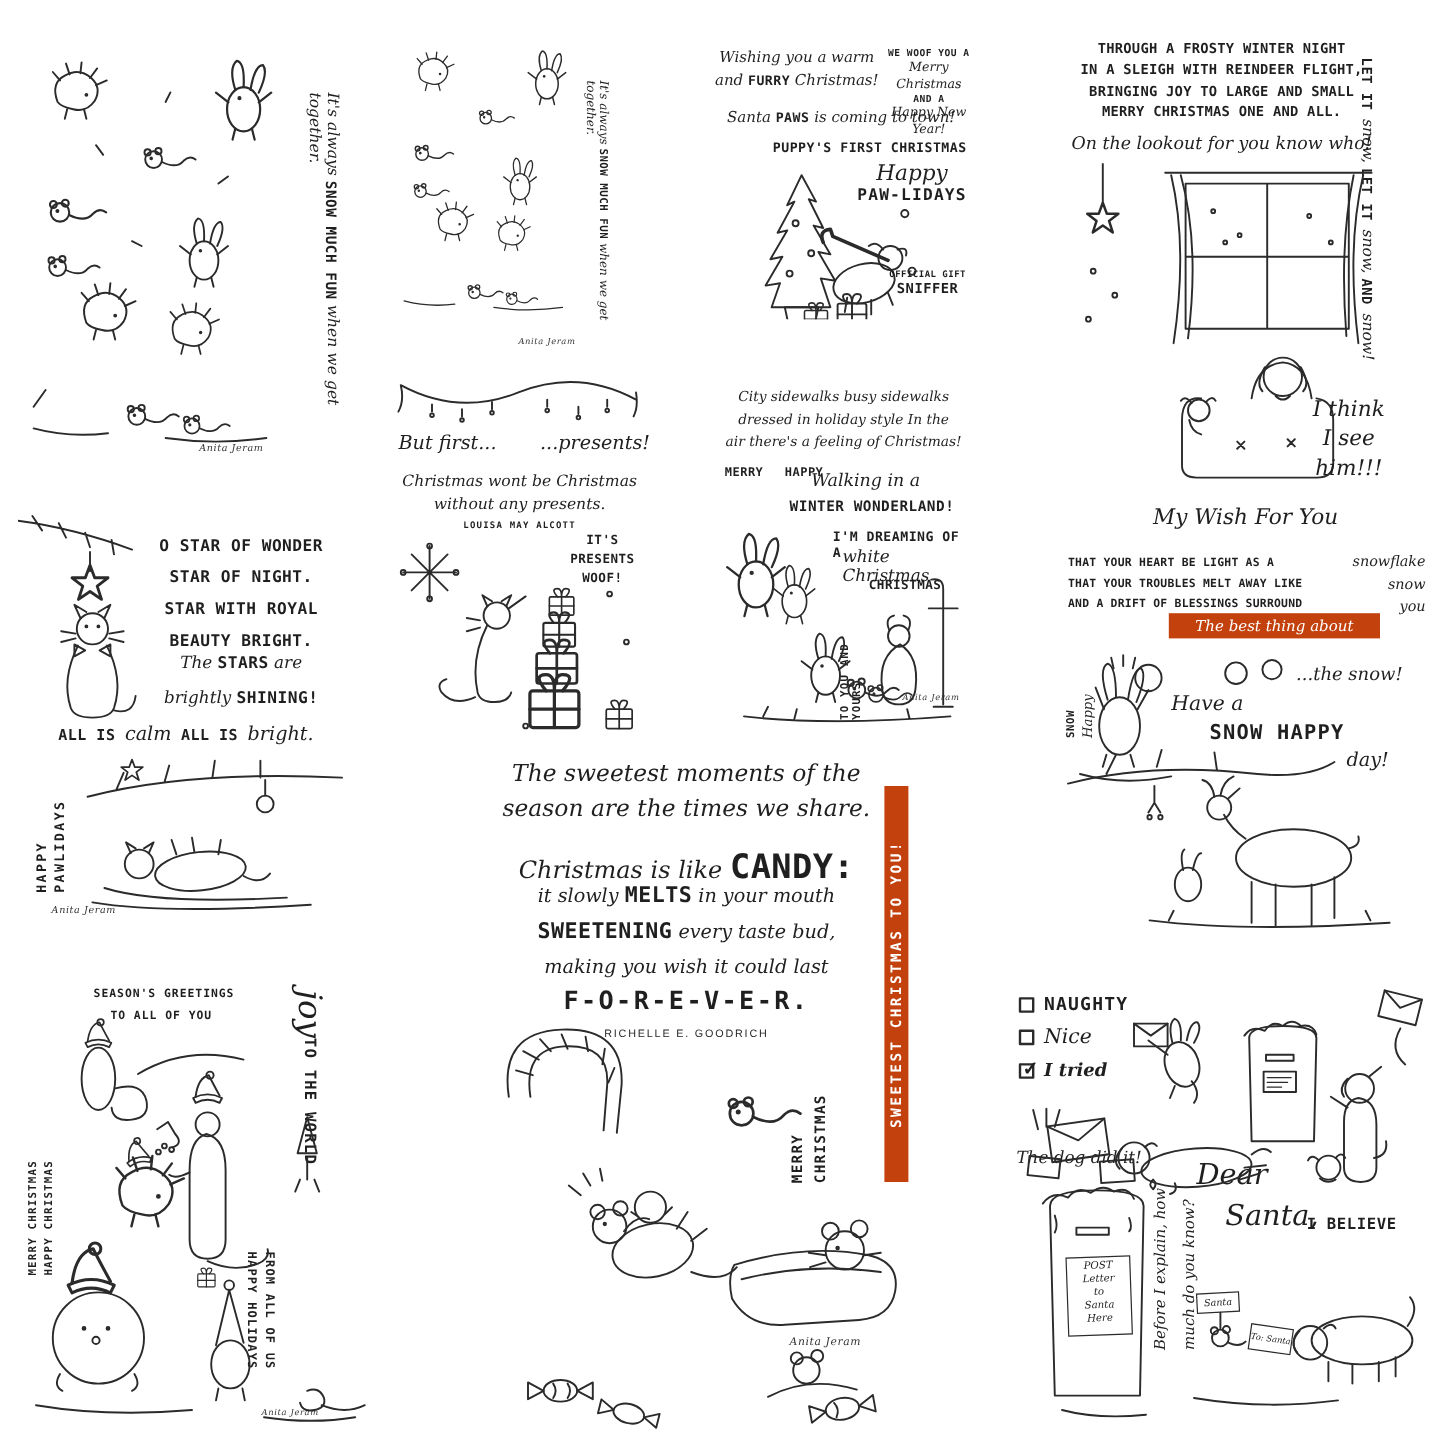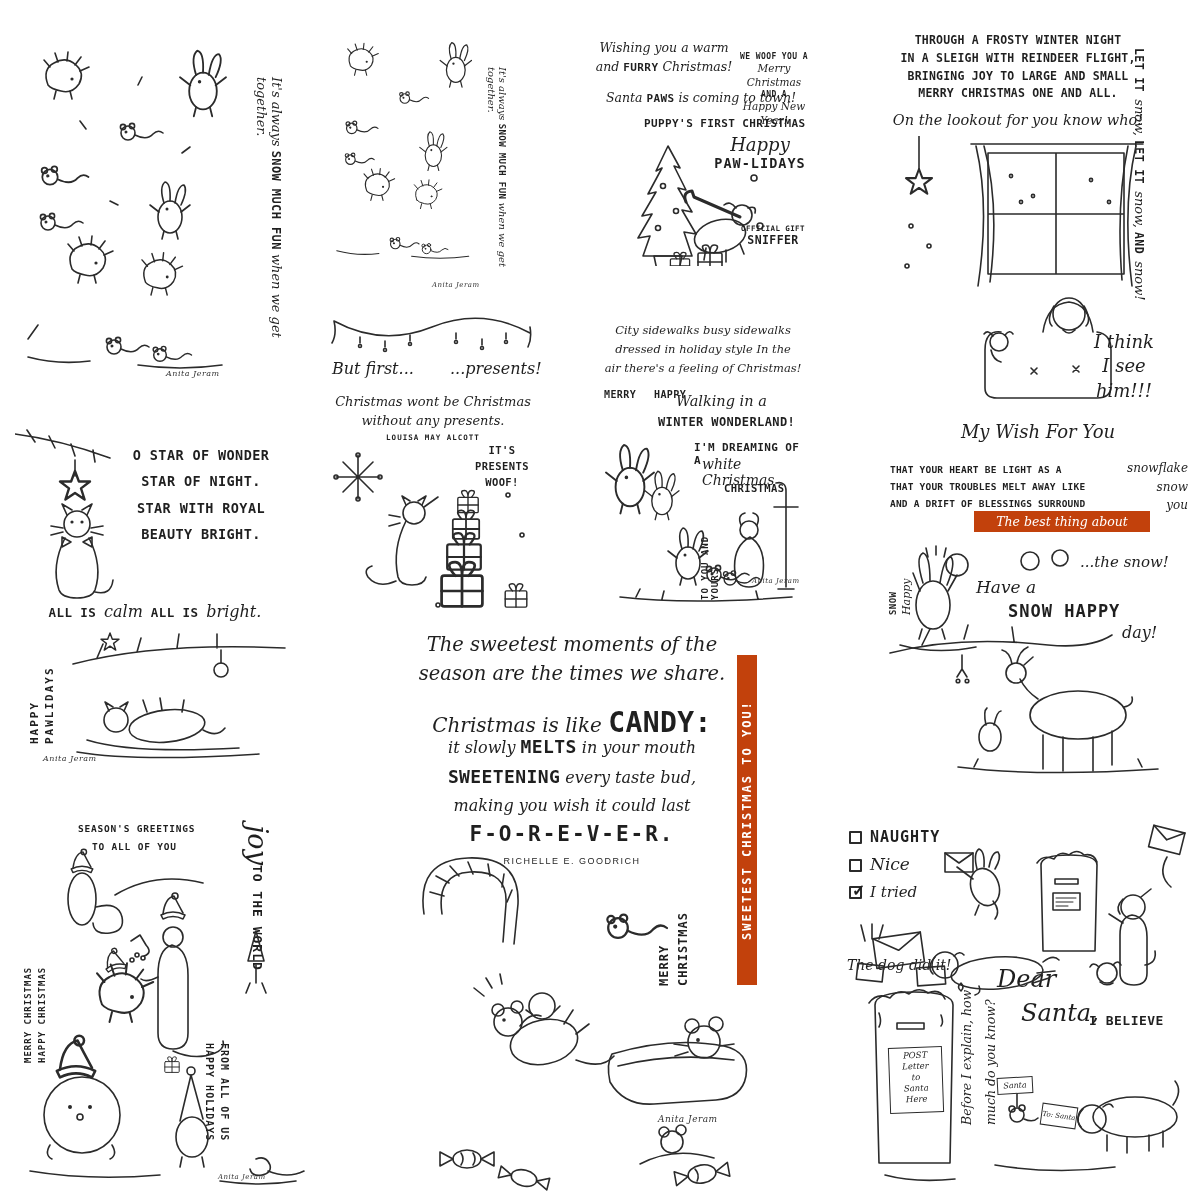--- a/index.html
+++ b/index.html
@@ -98,21 +98,21 @@
   </svg>
   <div class="abs vdown" style="left:156px;top:42px;height:240px;font-size:10px"><span class="script">It's always </span><span class="block" style="font-size:9px">SNOW MUCH FUN</span><span class="script"> when we get together.</span></div>
   <div class="abs sig" style="left:102px;top:256px;font-size:7px">Anita Jeram</div>
 </section>
 
 <section class="panel" style="left:588px;top:28px;width:226px;height:238px">
   <div class="abs center script" style="left:0;top:10px;width:152px;font-size:12.5px;line-height:1.55">
     <div>Wishing you a warm</div>
     <div><span>and </span><span class="block" style="font-size:11px">FURRY</span><span> Christmas!</span></div>
   </div>
-  <div class="abs center" style="left:146px;top:24px;width:80px;line-height:1.3">
+  <div class="abs center" style="left:146px;top:12px;width:80px;line-height:1.3">
     <div class="block" style="font-size:8px">WE WOOF YOU A</div>
     <div class="script" style="font-size:10.5px">Merry Christmas</div>
     <div class="block" style="font-size:8px">AND A</div>
     <div class="script" style="font-size:10.5px">Happy New Year!</div>
   </div>
   <div class="abs center script" style="left:0;top:62px;width:226px;font-size:12.5px"><span>Santa </span><span class="block" style="font-size:11px">PAWS</span><span> is coming to town!</span></div>
   <div class="abs block" style="left:56px;top:89px;font-size:11px">PUPPY'S FIRST CHRISTMAS</div>
   <div class="abs center" style="left:118px;top:106px;width:108px">
     <div class="script" style="font-size:18px">Happy</div>
     <div class="block" style="font-size:13.5px;letter-spacing:1px">PAW-LIDAYS</div>
@@ -195,20 +195,24 @@
     <path d="M94,291 l-4,-9 l8,5 M109,291 l4,-9 l-8,5"></path>
     <ellipse cx="152" cy="306" rx="38" ry="16" transform="rotate(-6 152 306)"></ellipse>
     <path d="M132,292 l-4,-12 M147,290 l-2,-12 M167,292 l2,-12"></path>
     <path d="M188,310 q14,8 22,-2"></path>
     <path d="M62,332 q60,10 182,2 M72,320 q45,14 152,8"></path>
   </svg>
   <div class="abs center block pre" style="left:95px;top:22px;width:182px;font-size:13.5px;line-height:1.95">O STAR OF WONDER
 STAR OF NIGHT.
 STAR WITH ROYAL
 BEAUTY BRIGHT.</div>
+  <div class="abs center" style="left:95px;top:118px;width:182px;line-height:1.8">
+    <div><span class="script" style="font-size:14px">The </span><span class="block" style="font-size:13.5px">STARS</span><span class="script" style="font-size:14px"> are</span></div>
+    <div><span class="script" style="font-size:14px">brightly </span><span class="block" style="font-size:13.5px">SHINING!</span></div>
+  </div>
   <div class="abs center" style="left:0;top:182px;width:280px"><span class="block" style="font-size:12.5px">ALL IS </span><span class="script" style="font-size:16px">calm</span><span class="block" style="font-size:12.5px"> ALL IS </span><span class="script" style="font-size:16px">bright.</span></div>
   <div class="abs vup" style="left:12px;top:214px;height:110px;line-height:1.4">
     <div class="block" style="font-size:11px;letter-spacing:2px">HAPPY</div>
     <div class="block" style="font-size:11px;letter-spacing:2px">PAWLIDAYS</div>
   </div>
   <div class="abs sig" style="left:28px;top:334px">Anita Jeram</div>
 </section>
 
 <section class="panel" style="left:330px;top:315px;width:206px;height:305px">
   <svg class="art" width="206" height="305" style="left:0;top:0">
@@ -416,21 +420,21 @@
         <path d="M316,552 l-13,-7 v14 z M344,552 l13,-7 v14 z M324,546 q4,6 0,12"></path>
       </g>
   </svg>
   <div class="abs sig" style="left:286px;top:492px;font-size:9px">Anita Jeram</div>
 </section>
 
 <section class="panel" style="left:845px;top:815px;width:350px;height:382px">
   <div class="abs" style="left:4px;top:12px">
     <div style="margin-bottom:8px"><span class="checkbox"></span><span class="block" style="font-size:15px;letter-spacing:1px">NAUGHTY</span></div>
     <div style="margin-bottom:8px"><span class="checkbox"></span><span class="script" style="font-size:17px">Nice</span></div>
-    <div><span class="checkbox"><span class="mark">✓</span></span><span class="script" style="font-size:15px;font-weight:normal">I tried</span></div>
+    <div><span class="checkbox"><span class="mark">✓</span></span><span class="script" style="font-size:15px;font-weight:bold">I tried</span></div>
   </div>
   <div class="abs script" style="left:2px;top:142px;font-size:14px">The dog did it!</div>
   <div class="abs vup" style="left:110px;top:140px;height:170px;line-height:1.9">
     <div class="script" style="font-size:12.5px">Before I explain, how</div>
     <div class="script" style="font-size:12.5px">much do you know?</div>
   </div>
   <div class="abs script" style="left:152px;top:150px;font-size:24px">Dear</div>
   <div class="abs script" style="left:176px;top:184px;font-size:24px">Santa,</div>
   <div class="abs block" style="left:244px;top:198px;font-size:13px;letter-spacing:.5px">I BELIEVE</div>
   <svg class="art" width="350" height="382" style="left:0;top:0">

